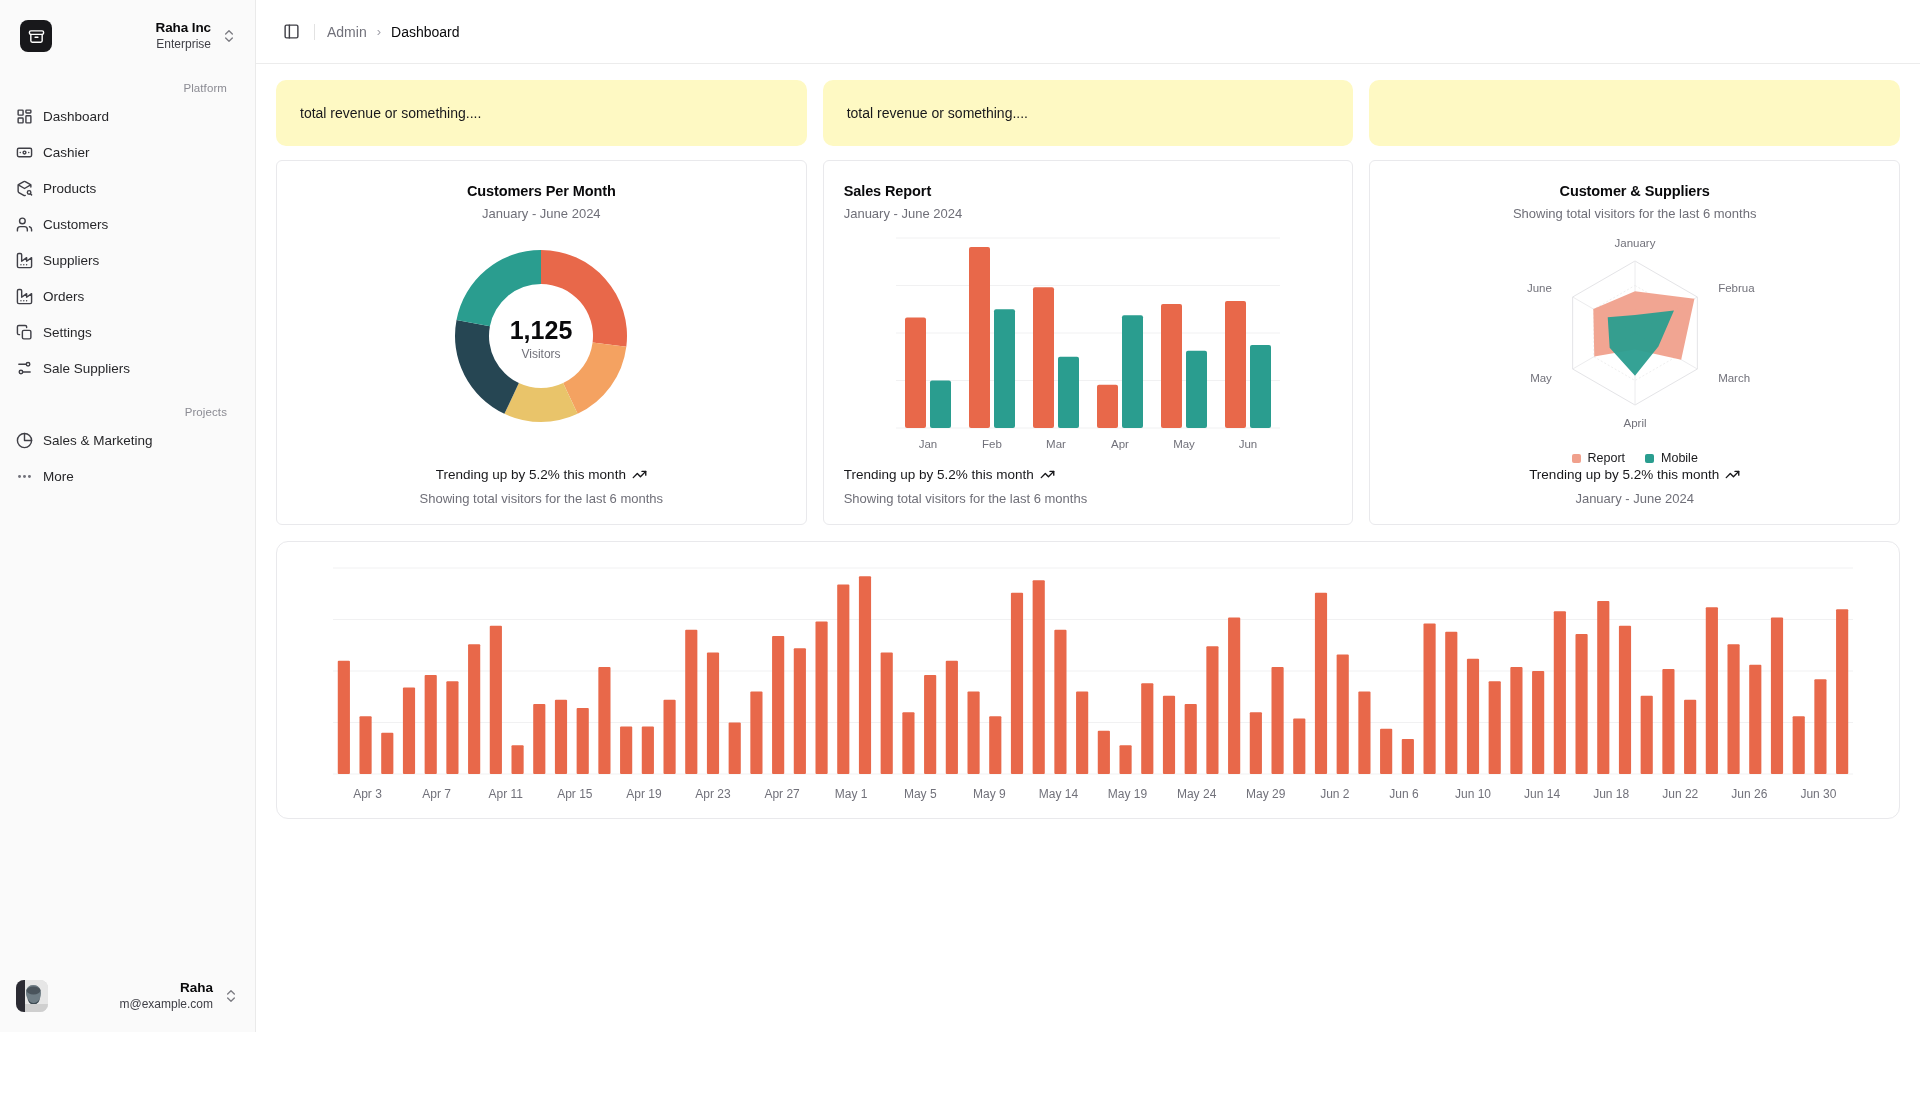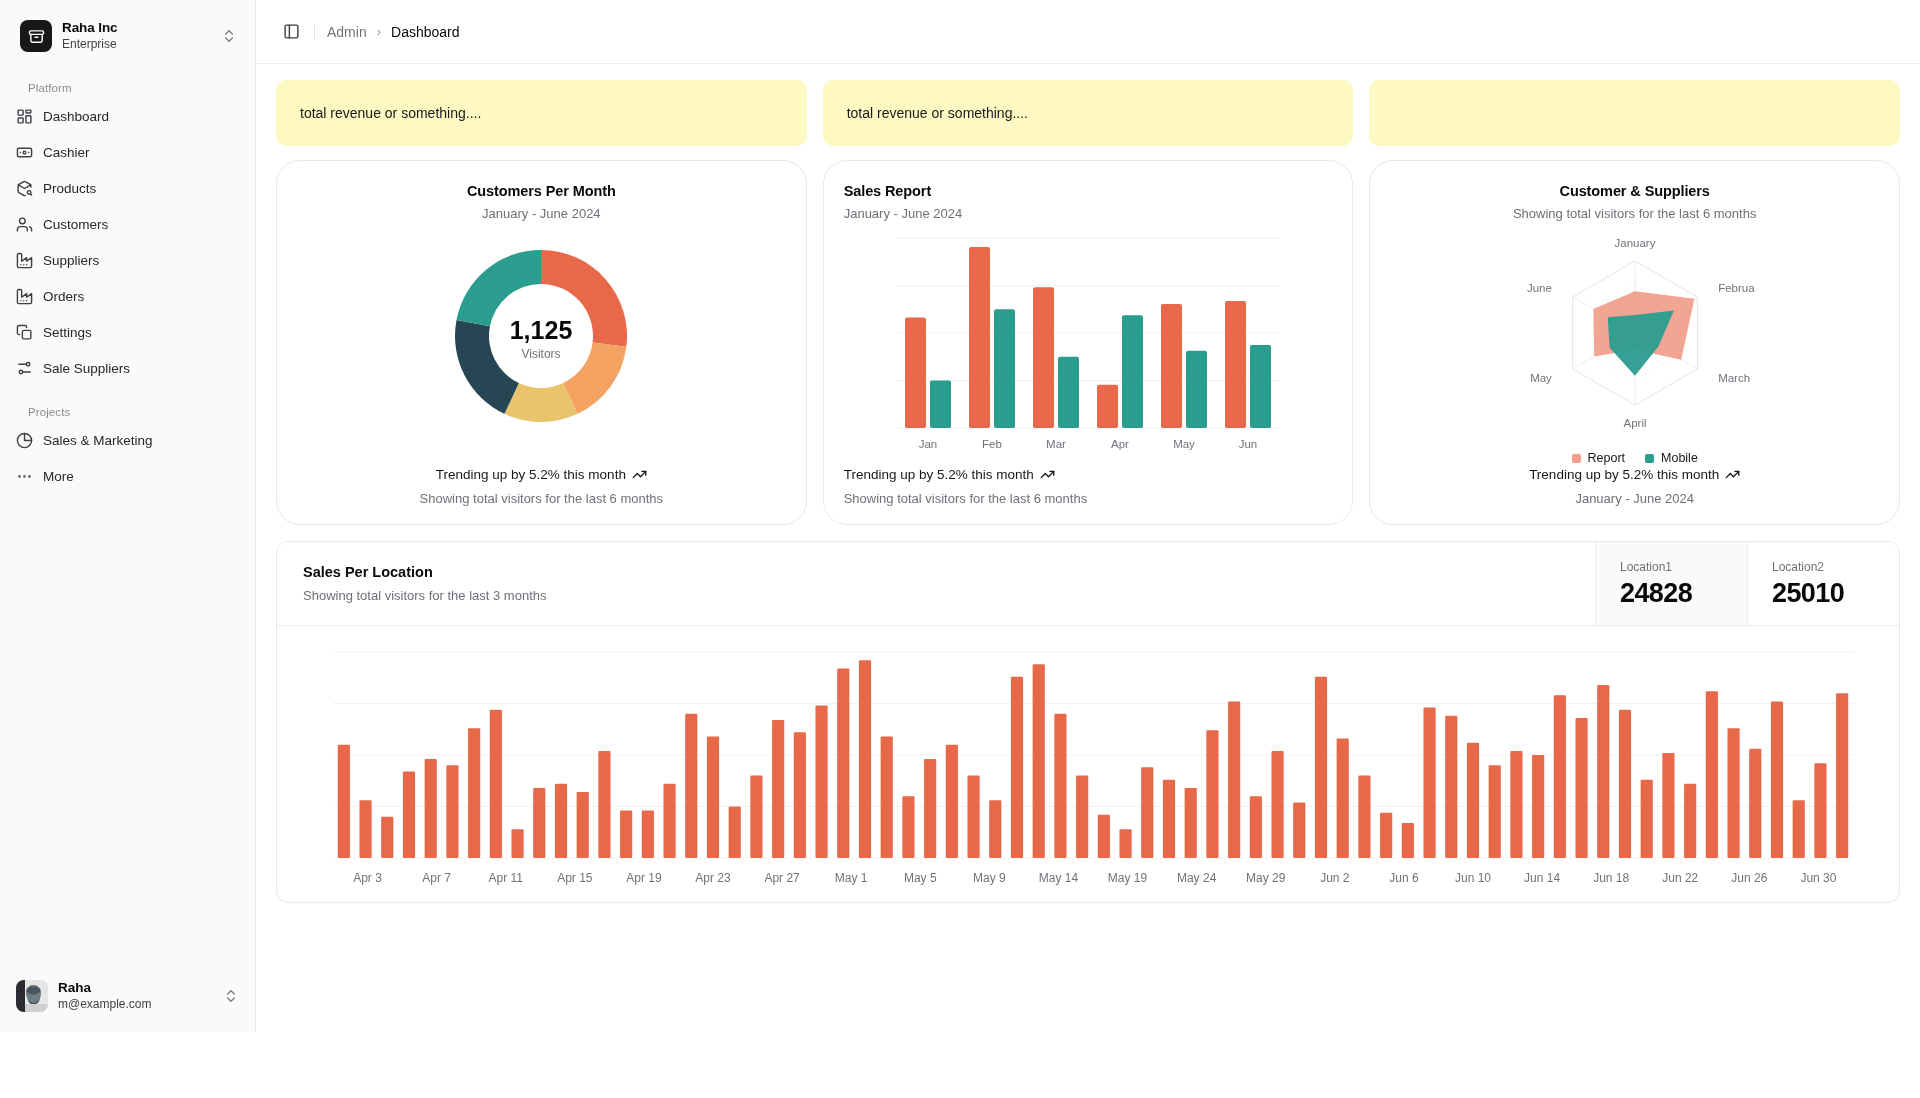--- a/index.html
+++ b/index.html
@@ -12,20 +12,21 @@
   }
   .app { display: flex; width: 1920px; height: 1098px; }
 
   
   .sidebar {
     width: 256px; flex: 0 0 256px; height: 1032px;
     background: #fafafa;
     border-right: 1px solid #eaeaea;
     display: flex; flex-direction: column;
     position: relative;
+    text-align: right;
   }
   .org-row {
     display: flex; align-items: center; gap: 10px;
     padding: 12px 10px 12px 12px; margin: 8px 8px 0 8px;
     border-radius: 8px; cursor: pointer;
   }
   .org-logo {
     width: 32px; height: 32px; border-radius: 8px; background: #18181b;
     display: flex; align-items: center; justify-content: center; flex: 0 0 32px;
   }
@@ -82,21 +83,21 @@
 
   .stat-row { display: flex; gap: 16px; margin-bottom: 14px; }
   .stat-card {
     flex: 1; height: 66px; background: #fef9c3; border-radius: 10px;
     display: flex; align-items: center; padding: 0 24px;
     font-size: 14px; color: #18181b;
   }
 
   .cards-row { display: flex; gap: 16px; margin-bottom: 16px; }
   .card {
-    flex: 1; background: #fff; border: 1px solid #e9e9ec; border-radius: 24px;
+    flex: 1; background: #fff; border: 1px solid #e9e9ec; border-radius: 6px;
     display: flex; flex-direction: column; padding: 22px 20px 18px 20px;
     min-width: 0;
   }
   .card-head { text-align: center; }
   .card-head.left { text-align: left; }
   .card-title { font-size: 14.5px; font-weight: 700; color: #09090b; letter-spacing: -0.1px; }
   .card-sub { font-size: 13px; color: #6f6f78; margin-top: 7px; }
   .card-foot { text-align: center; margin-top: auto; }
   .card-foot.left { text-align: left; }
   .foot-main {
@@ -453,34 +454,20 @@
                     <polyline points="16 7 22 7 22 13"></polyline>
                 </svg>
               </span>
             </div>
             <div class="foot-sub">January - June 2024</div>
           </div>
         </section>
       </div>
 
       <section class="loc-card">
-        <div class="loc-head">
-          <div class="loc-titles">
-            <div class="loc-title">Sales Per Location</div>
-            <div class="loc-sub">Showing total visitors for the last 3 months</div>
-          </div>
-          <div class="loc-stat active">
-            <div class="loc-label">Location1</div>
-            <div class="loc-value">24828</div>
-          </div>
-          <div class="loc-stat">
-            <div class="loc-label">Location2</div>
-            <div class="loc-value">25010</div>
-          </div>
-        </div>
         <div class="loc-body">
           <svg id="loc-svg" width="1560" height="250" viewBox="0 0 1560 250">
               <line x1="30" y1="8" x2="1550" y2="8" stroke="#f1f1f2" stroke-width="1"></line>
               <line x1="30" y1="59.5" x2="1550" y2="59.5" stroke="#f1f1f2" stroke-width="1"></line>
               <line x1="30" y1="111" x2="1550" y2="111" stroke="#f1f1f2" stroke-width="1"></line>
               <line x1="30" y1="162.5" x2="1550" y2="162.5" stroke="#f1f1f2" stroke-width="1"></line>
               <line x1="30" y1="214" x2="1550" y2="214" stroke="#f1f1f2" stroke-width="1"></line>
               <rect x="34.777142857142856" y="100.69999999999999" width="12.160000000000002" height="113.30000000000001" fill="#E8684A" rx="1"></rect>
               <rect x="56.49142857142857" y="156.32" width="12.160000000000002" height="57.68000000000001" fill="#E8684A" rx="1"></rect>
               <rect x="78.2057142857143" y="172.8" width="12.160000000000002" height="41.2" fill="#E8684A" rx="1"></rect>

